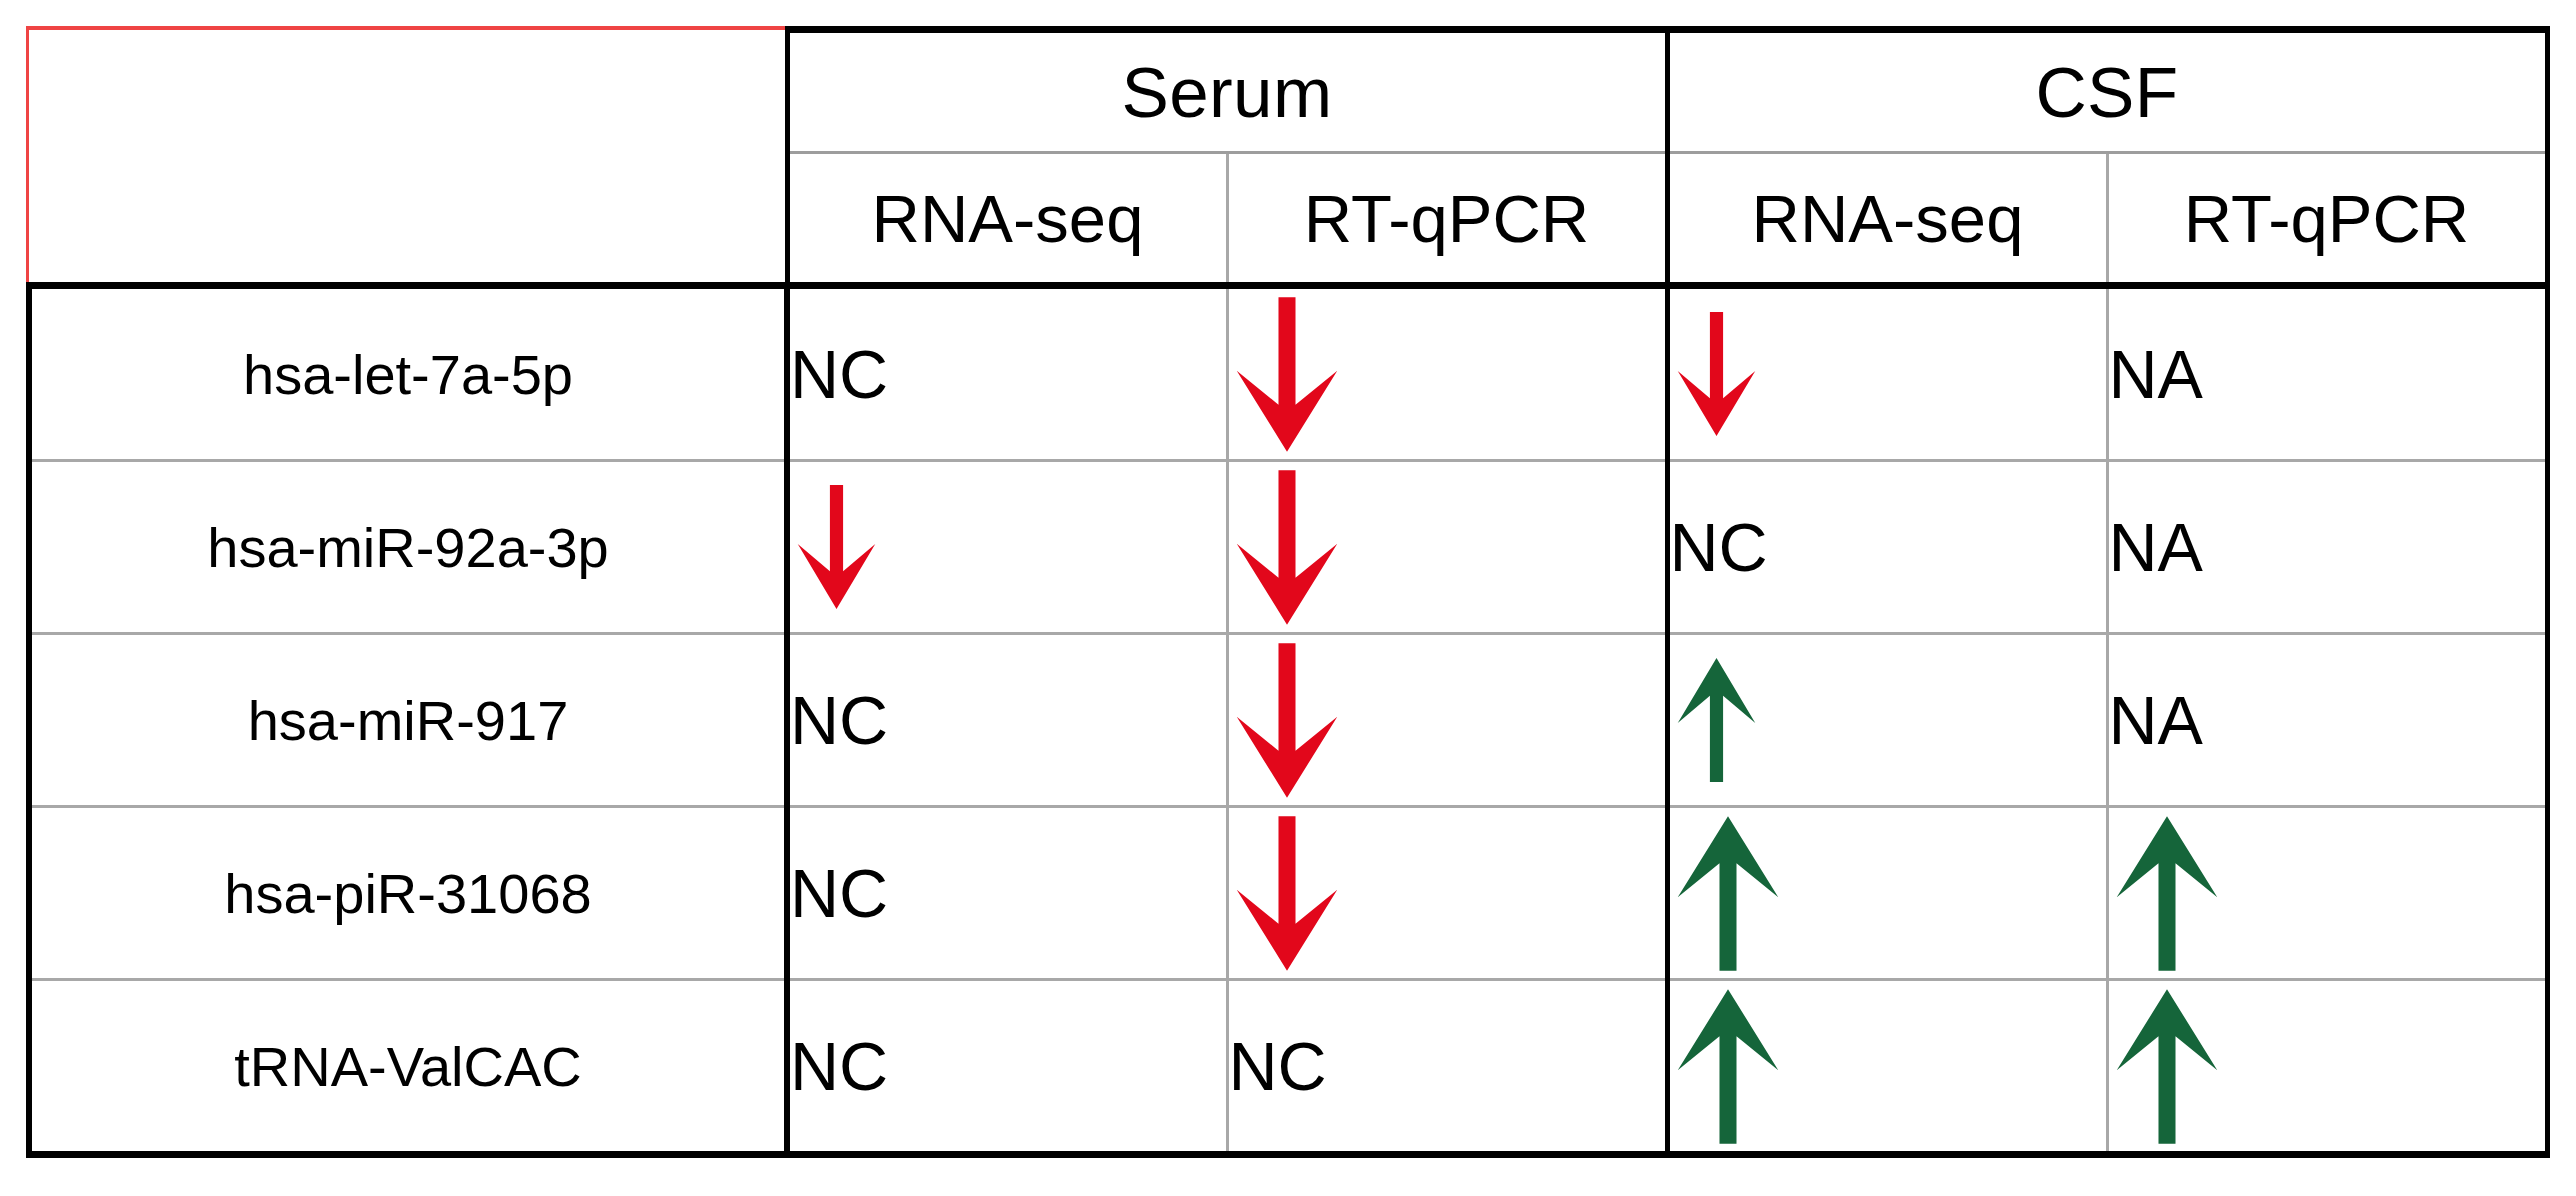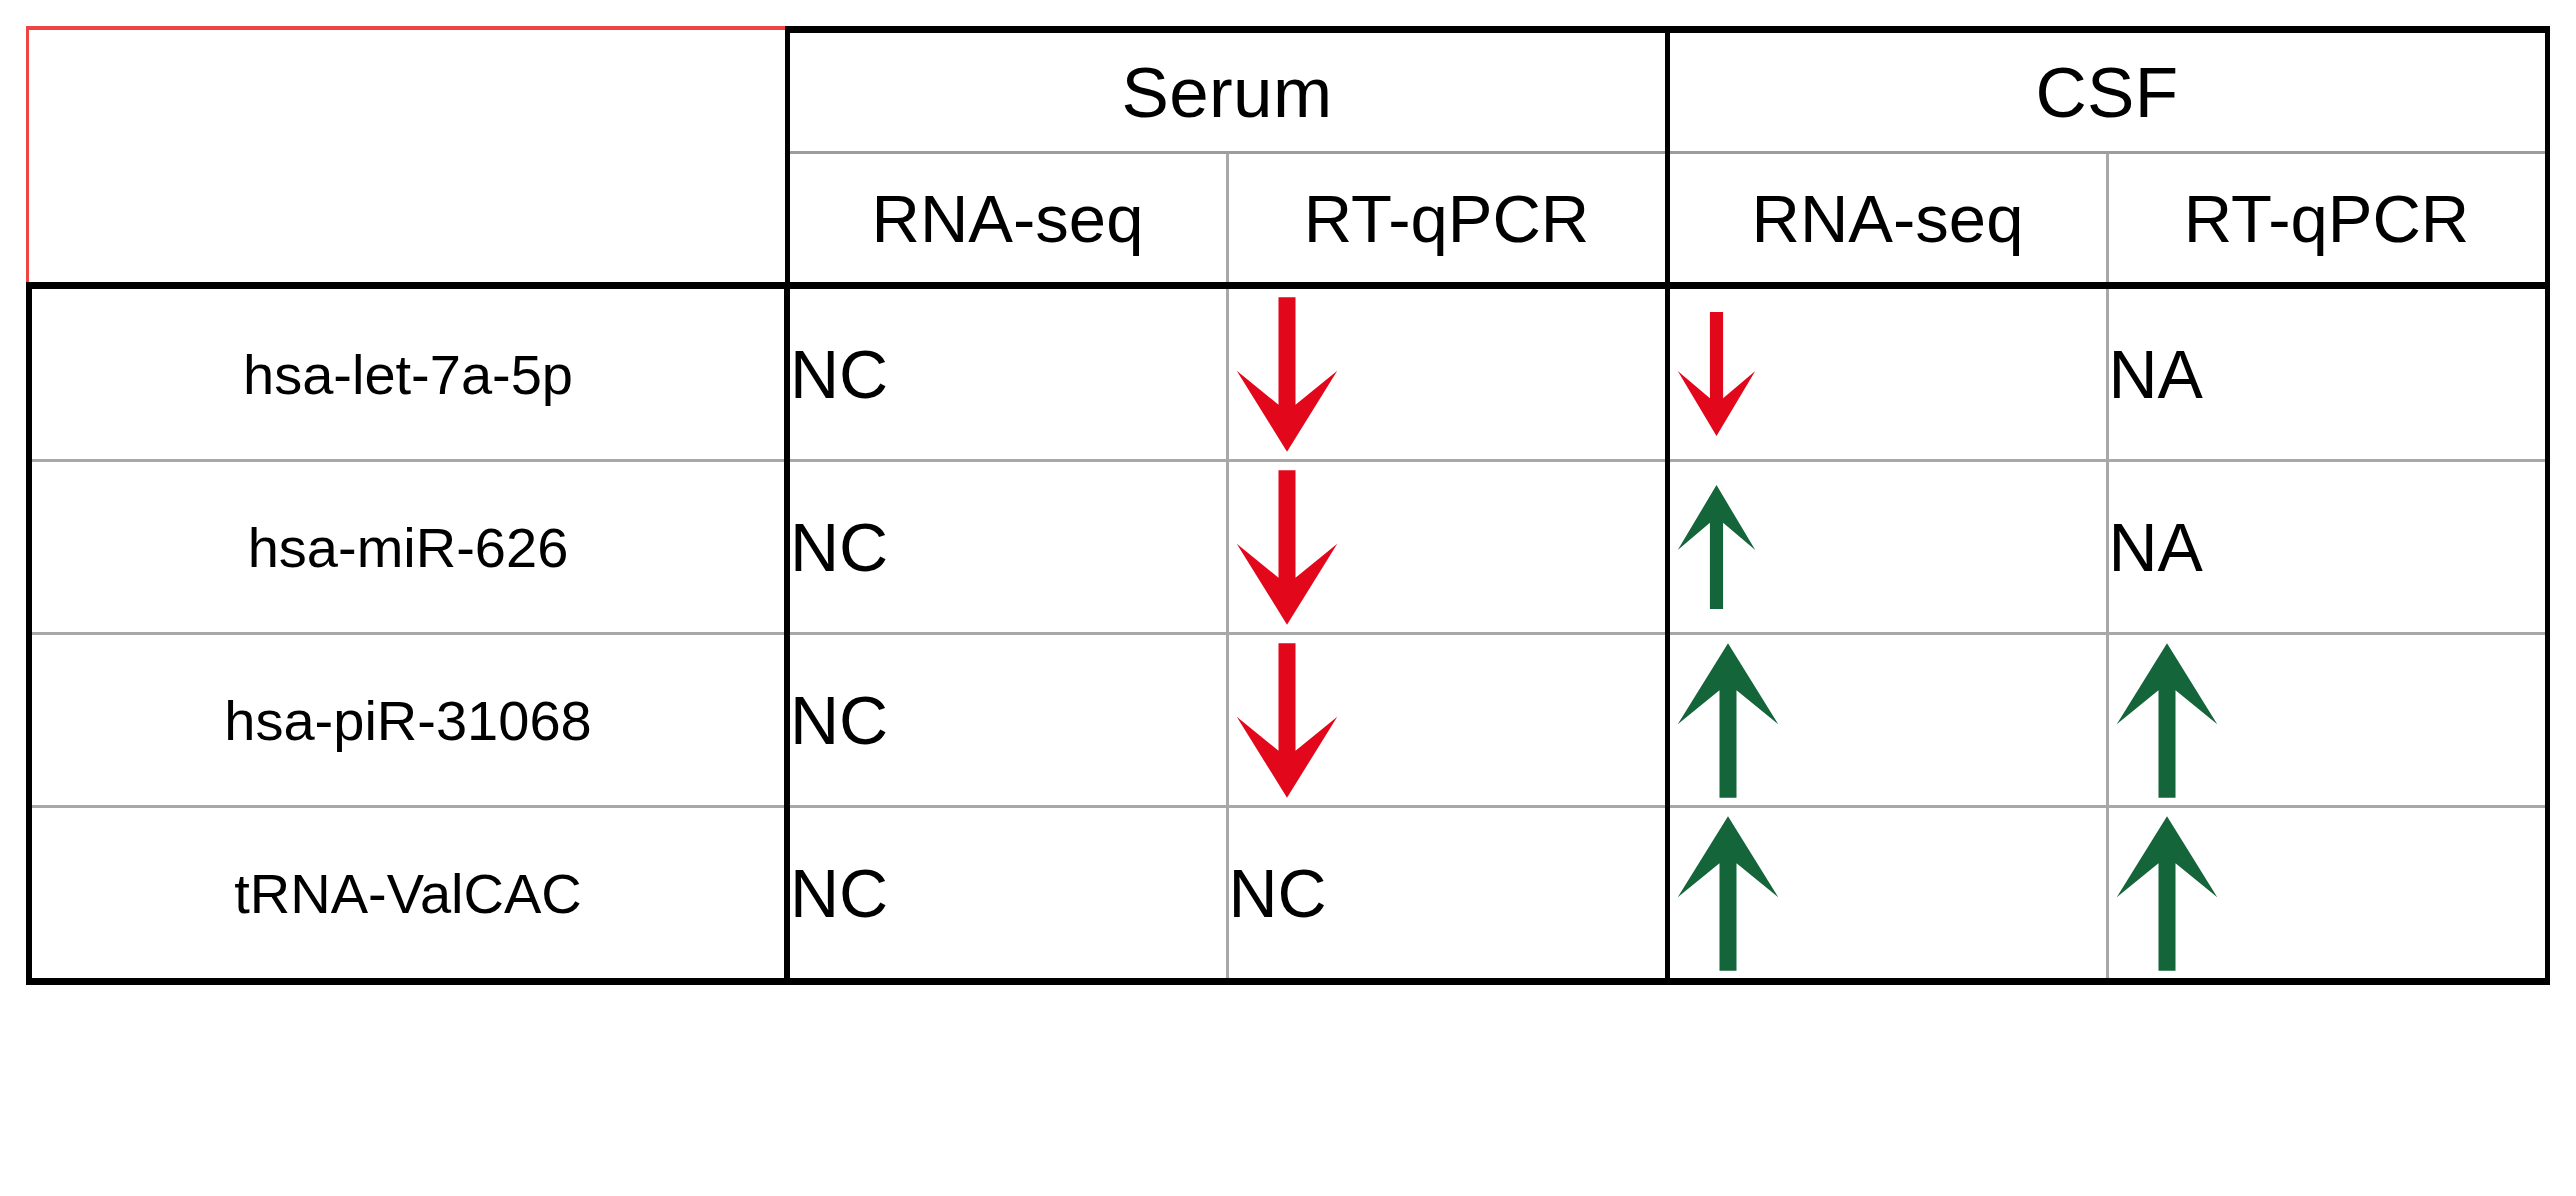--- a/index.html
+++ b/index.html
@@ -178,21 +178,52 @@
               </span>
             </div>
           </td>
           <td class="cell thickR">
             <div class="cell-inner">
               <span class="cell-text">NA</span>
             </div>
           </td>
         </tr>
         <tr>
-          <td class="row-label">hsa-miR-626</td>
+          <td class="row-label">hsa-miR-92a-3p</td>
+          <td class="cell thickL">
+            <div class="cell-inner">
+              <span class="arrow">
+                <svg width="93" height="124" viewBox="0 0 120 160" xmlns="http://www.w3.org/2000/svg">
+                  <path d="M 51.5 0 L 68.5 0 L 68.5 111.28 L 110 76 L 60 160 L 10 76 L 51.5 111.28 Z" fill="#E2071B"></path>
+                </svg>
+              </span>
+            </div>
+          </td>
+          <td class="cell thickR">
+            <div class="cell-inner">
+              <span class="arrow">
+                <svg width="116" height="155" viewBox="0 0 150 200" xmlns="http://www.w3.org/2000/svg">
+                  <path d="M 64 0 L 86 0 L 86 139.1 L 140 95 L 75 200 L 10 95 L 64 139.1 Z" fill="#E2071B"></path>
+                </svg>
+              </span>
+            </div>
+          </td>
+          <td class="cell thickL">
+            <div class="cell-inner">
+              <span class="cell-text">NC</span>
+            </div>
+          </td>
+          <td class="cell thickR">
+            <div class="cell-inner">
+              <span class="cell-text">NA</span>
+            </div>
+          </td>
+        </tr>
+        <tr>
+          <td class="row-label">hsa-miR-917</td>
           <td class="cell thickL">
             <div class="cell-inner">
               <span class="cell-text">NC</span>
             </div>
           </td>
           <td class="cell thickR">
             <div class="cell-inner">
               <span class="arrow">
                 <svg width="116" height="155" viewBox="0 0 150 200" xmlns="http://www.w3.org/2000/svg">
                   <path d="M 64 0 L 86 0 L 86 139.1 L 140 95 L 75 200 L 10 95 L 64 139.1 Z" fill="#E2071B"></path>

